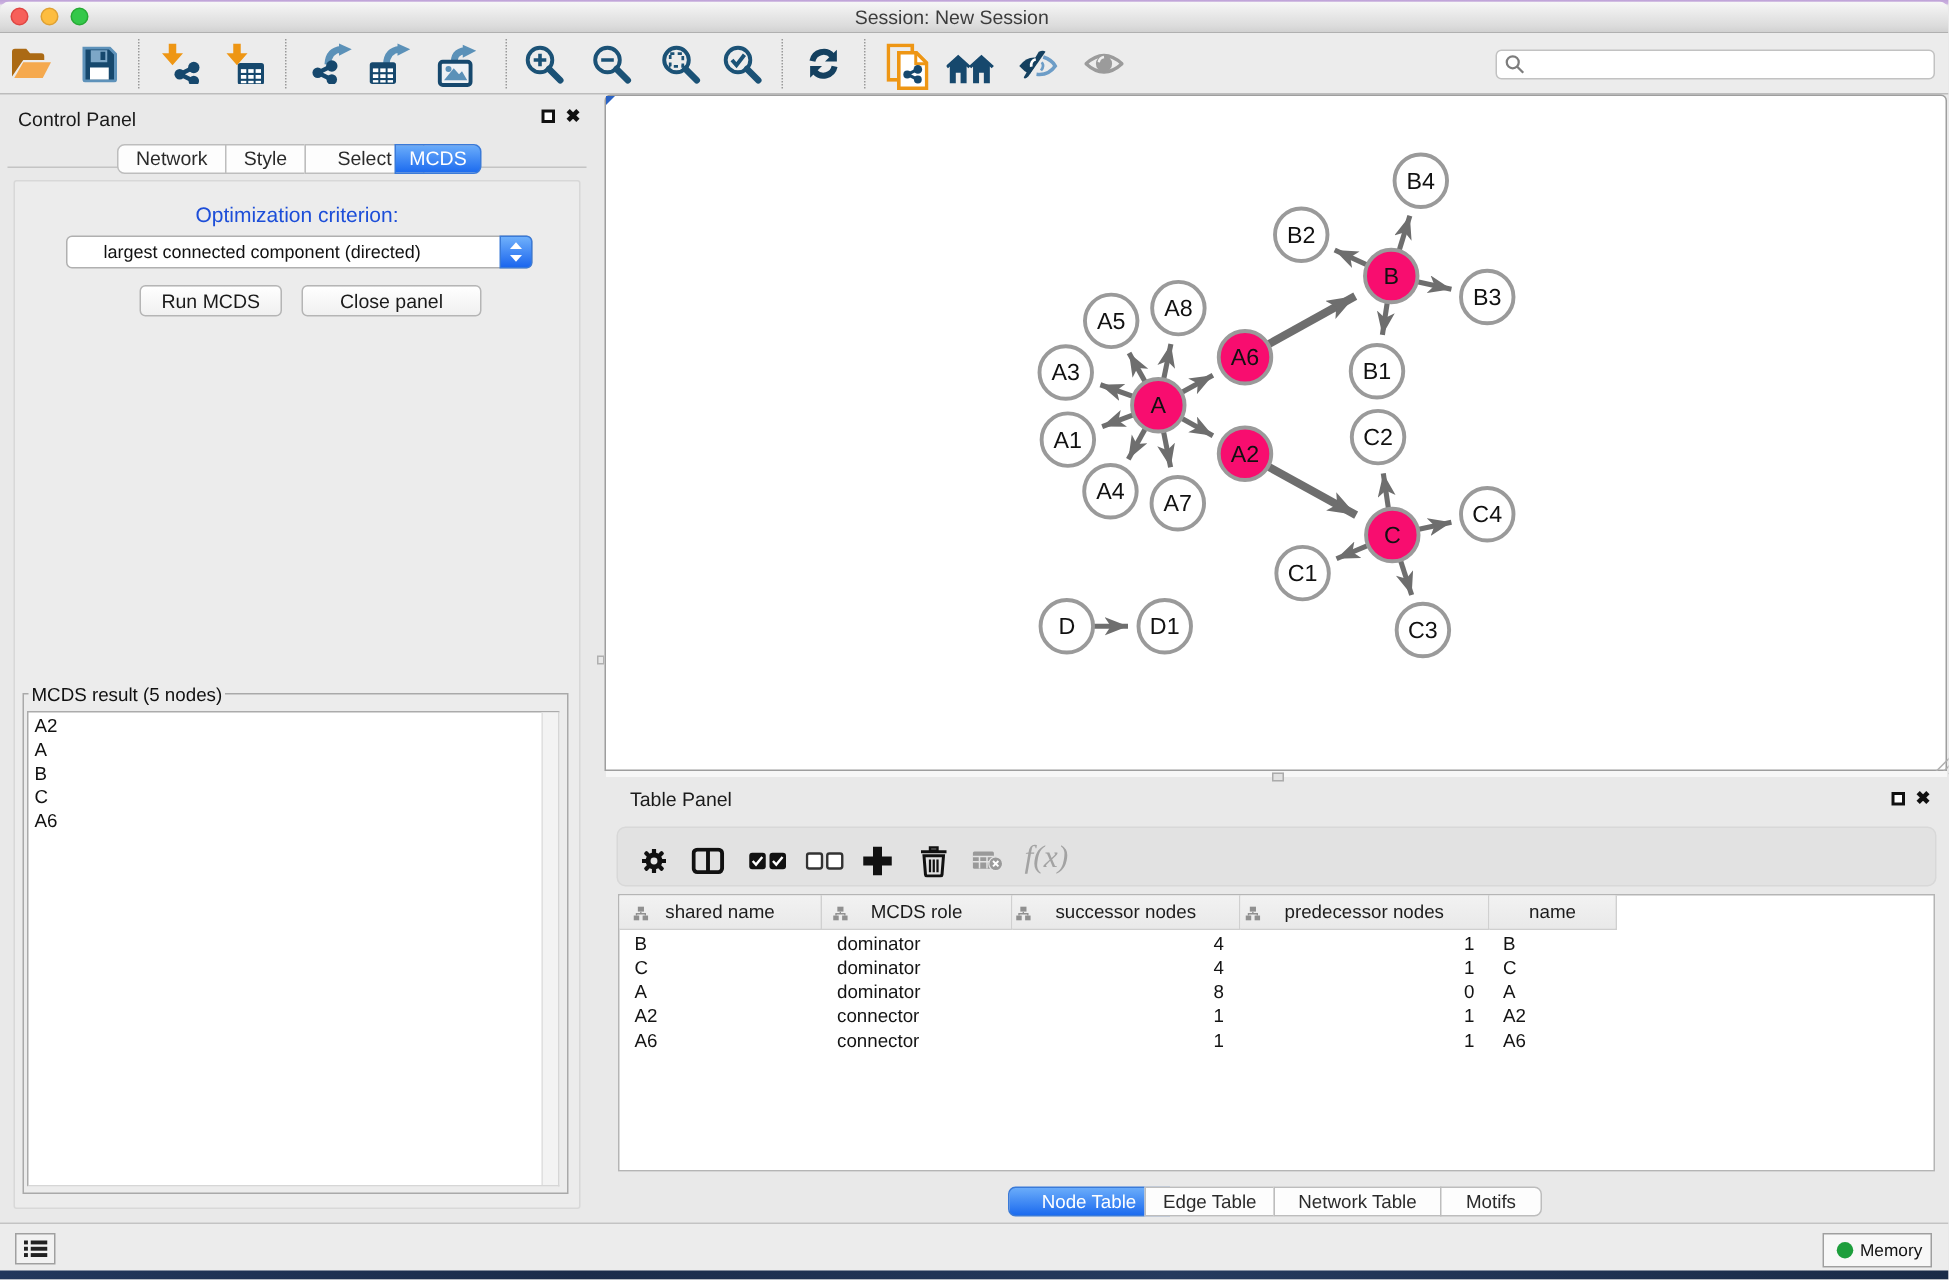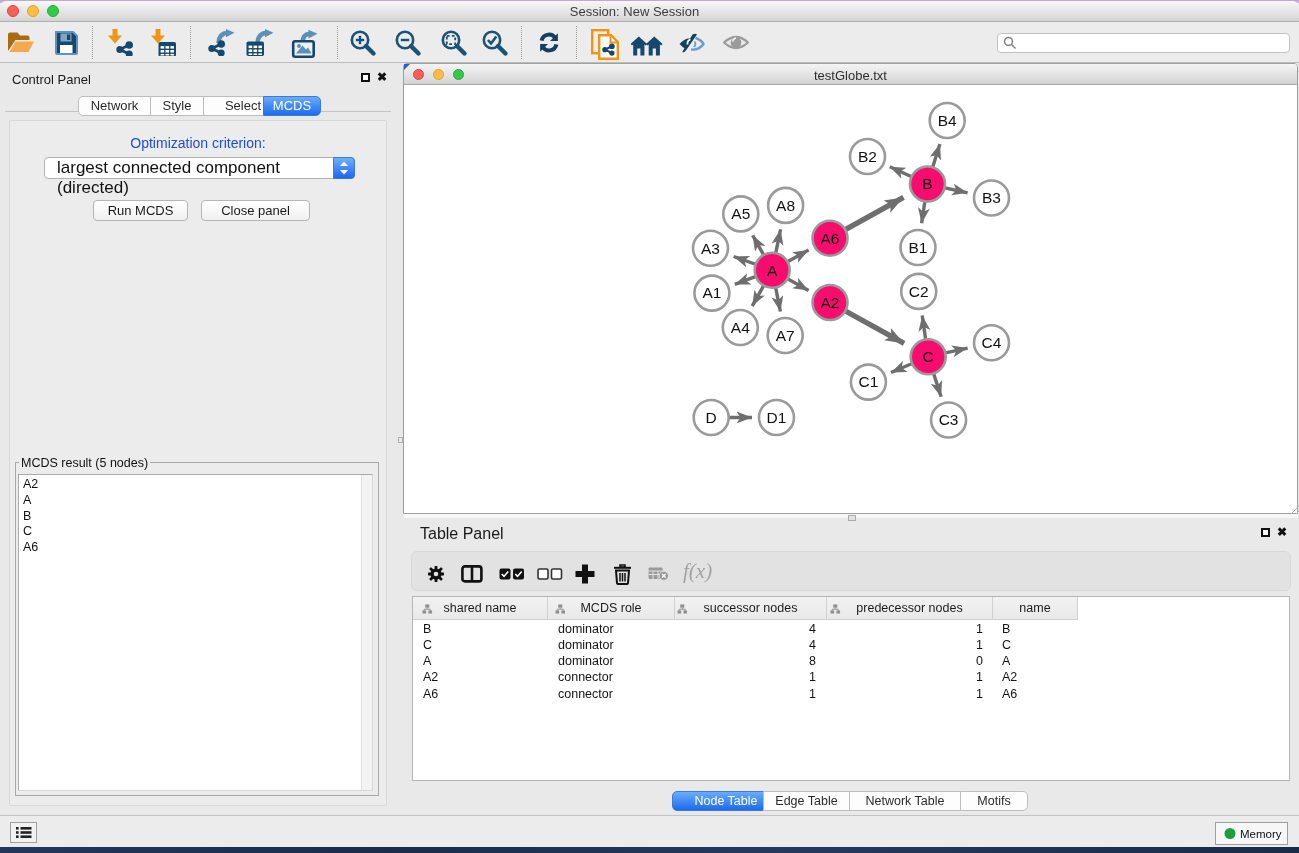--- a/index.html
+++ b/index.html
@@ -16,38 +16,38 @@
 #searchbox { left:997px; top:33px; width:293px; height:20px; background:#fff; border:1px solid #c2c2c2; border-radius:4px; }
 
 #cp-title { left:12px; top:72px; font-size:13px; color:#1a1a1a; }
 .winbtn-sq { position:absolute; width:9px; height:9px; border:2px solid #111; background:#fff; }
 .winbtn-x { position:absolute; font-size:12px; font-weight:bold; color:#111; }
 #cp-inner { left:9px; top:120px; width:378px; height:686px; background:#ececec; border:1px solid #d8d8d8; border-radius:2px; }
 #cp-tabline { left:5px; top:111px; width:386px; height:0; border-top:1px solid #c4c4c4; }
 .tab { position:absolute; top:96px; height:20px; background:#fdfdfd; border:1px solid #bdbdbd; font-size:13px; color:#2b2b2b; text-align:center; line-height:18px; }
 .tab.sel { background:linear-gradient(#6aacfa,#1c6bef); color:#fff; border-color:#3a7ad8; }
 #optlabel { left:5px; top:135px; width:386px; text-align:center; font-size:14px; color:#1d4ed8; }
-#combo { left:44px; top:157px; width:311px; height:22px; background:#fff; border:1px solid #b0b0b0; border-radius:4px; font-size:17px; color:#111; line-height:20px; padding-left:12px; }
+#combo { left:44px; top:157px; width:311px; height:22px; background:#fff; border:1px solid #b0b0b0; border-radius:4px; font-size:12px; color:#111; line-height:20px; padding-left:24px; }
 #combo-step { left:333px; top:157px; width:22px; height:22px; border-radius:0 4px 4px 0; background:linear-gradient(#6fb0fb,#1b66ee); border:1px solid #3a7ad8; }
-.btn { position:absolute; top:200px; height:21px; background:linear-gradient(#ffffff,#f0f0f0); border:1px solid #b5b5b5; border-radius:4px; font-size:13px; color:#1a1a1a; text-align:center; line-height:19px; }
+.btn { position:absolute; top:190px; height:21px; background:linear-gradient(#ffffff,#f0f0f0); border:1px solid #b5b5b5; border-radius:4px; font-size:13px; color:#1a1a1a; text-align:center; line-height:19px; }
 #fieldset { left:15px; top:462px; width:364px; height:334px; border:1px solid #a9a9a9; }
 #fieldset-legend { left:19px; top:456px; background:#ececec; padding:0 2px; font-size:12.5px; color:#111; }
 #mcdslist { left:18px; top:474px; width:355px; height:317px; background:#fff; border:1px solid; border-color:#ababab #d6d6d6 #d6d6d6 #ababab; font-size:12.5px; color:#111; padding:2px 0 0 4px; line-height:15.8px; }
 #mcdsscroll { left:361px; top:475px; width:11px; height:315px; background:#f3f3f3; border-left:1px solid #e0e0e0; }
 
 #netwin { left:403px; top:63px; width:895px; height:451px; background:#fff; border:1px solid #9e9e9e; border-radius:4px 4px 0 0; }
 #nw-titlebar { position:absolute; left:0; top:0; width:893px; height:21px; border-radius:3px 3px 0 0;
   background:linear-gradient(#f4f4f4,#d9d9d9 85%,#d0d0d0); border-bottom:1px solid #a8a8a8; }
 .tl2 { position:absolute; width:11px; height:11px; border-radius:50%; top:5px; }
 #nw-title { position:absolute; left:0; top:4px; width:893px; text-align:center; font-size:13px; color:#2e2e2e; }
 .nl { font-size:15.5px; fill:#111; text-anchor:middle; font-family:"Liberation Sans", sans-serif; }
 line.thin { stroke:#6e6e6e; stroke-width:3.4; }
 line.thick { stroke:#6e6e6e; stroke-width:5.4; }
 
-#tp-title { left:420px; top:525px; font-size:16px; color:#1a1a1a; }
+#tp-title { left:420px; top:525px; font-size:13px; color:#1a1a1a; }
 #tp-toolbar { left:411px; top:551px; width:880px; height:40px; background:#e2e2e2; border:1px solid #d8d8d8; border-radius:6px; }
 #tablebox { left:412px; top:596px; width:878px; height:185px; background:#fff; border:1px solid #b5b5b5; }
 .th { position:absolute; top:597px; height:23px; background:linear-gradient(#f2f2f2,#e9e9e9); border-right:1px solid #d0d0d0; border-bottom:1px solid #cfcfcf; font-size:12.5px; color:#1c1c1c; text-align:center; line-height:23px; }
 .td { position:absolute; font-size:12.5px; color:#141414; }
 .btab { position:absolute; top:791px; height:20px; background:#fdfdfd; border:1px solid #bdbdbd; font-size:12.5px; color:#2b2b2b; text-align:center; line-height:18px; }
 .btab.sel { background:linear-gradient(#6aacfa,#1c6bef); color:#fff; border-color:#3a7ad8; }
 
 #statusbar { left:0; top:815px; width:1299px; height:32px; background:#ececec; border-top:1px solid #c3c3c3; }
 #listbtn { left:10px; top:822px; width:27px; height:21px; background:#f2f2f2; border:1px solid #a0a0a0; }
 #membtn { left:1215px; top:822px; width:73px; height:23px; background:#f7f7f7; border:1px solid #9f9f9f; }
@@ -232,33 +232,27 @@
 <div class="tab" style="left:150px;top:96px;width:54px;">Style</div>
 <div class="tab" style="left:203px;top:96px;width:80px;">Select</div>
 <div class="tab sel" style="left:263px;top:96px;width:58px;border-radius:0 5px 5px 0;">MCDS</div>
 <div id="optlabel" class="abs">Optimization criterion:</div>
 <div id="combo" class="abs">largest connected component (directed)</div>
 <div id="combo-step" class="abs"><svg width="20" height="20" viewBox="0 0 20 20">
       <path d="M6 8 L10 3.5 L14 8 Z" fill="#fff"></path>
       <path d="M6 12 L10 16.5 L14 12 Z" fill="#fff"></path>
     </svg></div>
 <div class="btn" style="left:93px;width:95px;">Run MCDS</div>
-<div class="btn" style="left:201px;width:109px;">Close panel</div>
+<div class="btn" style="left:201px;width:120px;">Close panel</div>
 <div id="fieldset" class="abs"></div>
 <div id="fieldset-legend" class="abs">MCDS result (5 nodes)</div>
 <div id="mcdslist" class="abs">A2<br>A<br>B<br>C<br>A6</div>
 <div id="mcdsscroll" class="abs"></div>
 
 <div id="netwin" class="abs">
-  <div id="nw-titlebar">
-    <div class="tl2" style="left:9px;background:#f7605a;border:1px solid #df4643;"></div>
-    <div class="tl2" style="left:29px;background:#fdbd40;border:1px solid #dfa133;"></div>
-    <div class="tl2" style="left:49px;background:#34c84a;border:1px solid #27aa35;"></div>
-    <div id="nw-title">testGlobe.txt</div>
-  </div>
   <svg width="6" height="6" style="position:absolute;left:0;top:0;">
       <path d="M0 0 L6 0 L0 6 Z" fill="#2a62c4"></path>
     </svg>
   <svg width="893" height="427" style="position:absolute;left:0;top:22px;">
   <defs>
   <marker id="arN" markerUnits="userSpaceOnUse" markerWidth="18" markerHeight="13" refX="15.5" refY="6" orient="auto">
           <path d="M0,0 L15.5,6 L0,12 L4,6 Z" fill="#6e6e6e"></path>
         </marker>
   <marker id="arT" markerUnits="userSpaceOnUse" markerWidth="22" markerHeight="16" refX="19" refY="7" orient="auto">
           <path d="M0,0 L19,7 L0,14 L4.5,7 Z" fill="#6e6e6e"></path>

